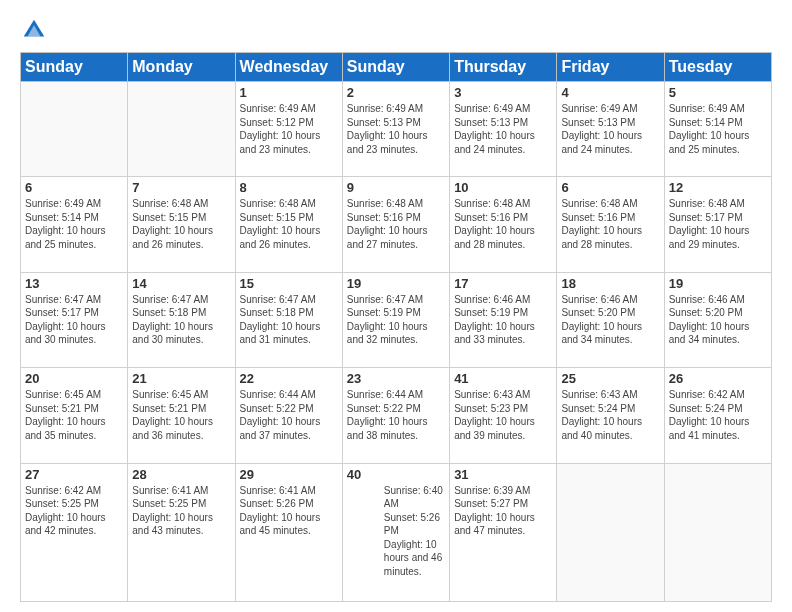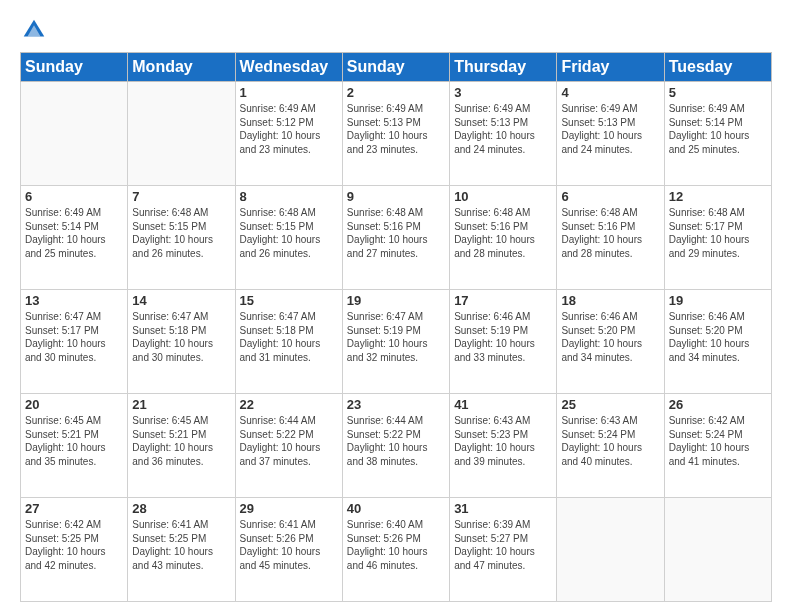--- a/index.html
+++ b/index.html
@@ -306,21 +306,21 @@
 Daylight: 10 hours and 43 minutes.</div>
           </td>
           <td>
             <div class="day-number">29</div>
             <div class="day-info" style="white-space: pre-line;">Sunrise: 6:41 AM
 Sunset: 5:26 PM
 Daylight: 10 hours and 45 minutes.</div>
           </td>
           <td>
             <div class="day-number">40</div>
-            <div class="day-info" style="white-space: pre-line;">Sunrise: 6:40 AM
+            <div class="day-info" style="white-space: pre-line; margin-left: 37px;">Sunrise: 6:40 AM
 Sunset: 5:26 PM
 Daylight: 10 hours and 46 minutes.</div>
           </td>
           <td>
             <div class="day-number">31</div>
             <div class="day-info" style="white-space: pre-line;">Sunrise: 6:39 AM
 Sunset: 5:27 PM
 Daylight: 10 hours and 47 minutes.</div>
           </td>
           <td class="empty"></td>

